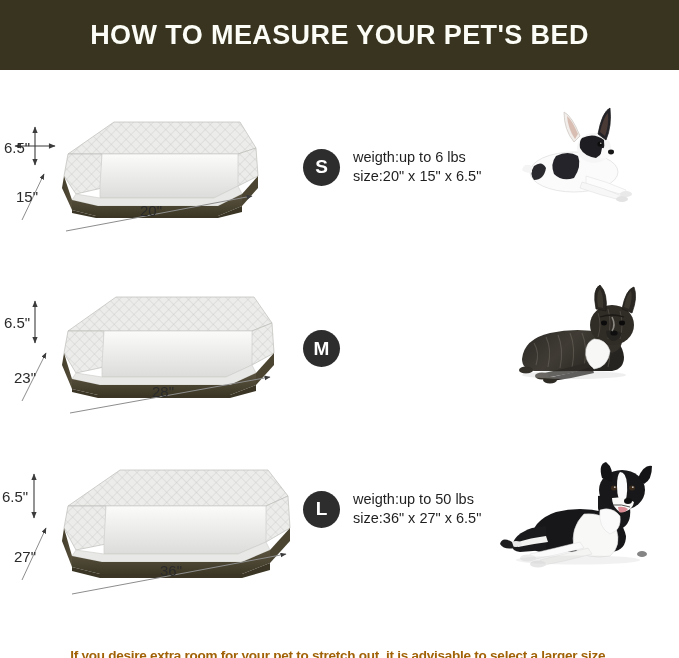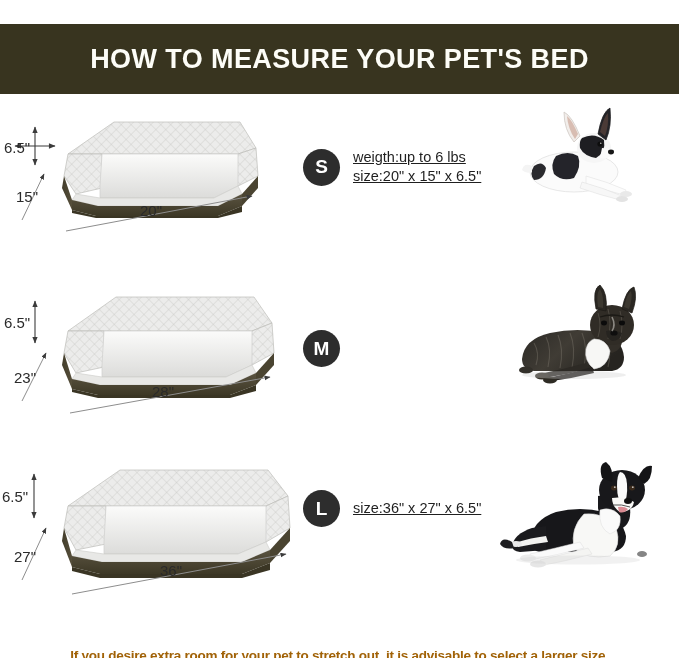--- a/index.html
+++ b/index.html
@@ -16,21 +16,20 @@
   
   .header-bar {
     position: absolute;
     left: 0; top: 0;
     width: 679px;
     height: 70px;
     background: #38341f;
     display: flex;
     align-items: center;
     justify-content: center;
-    margin-top: 24px;
   }
   .header-title {
     color: #fdfdf7;
     font-size: 27px;
     font-weight: bold;
     letter-spacing: 0.4px;
     white-space: nowrap;
     text-align: center;
   }
 
@@ -101,21 +100,21 @@
     flex: 0 0 auto;
     margin-right: 13px;
   }
 
   .spec-lines {
     font-size: 14.5px;
     color: #1f1f1f;
     line-height: 1.32;
     font-weight: normal;
   }
-  .spec-lines div { white-space: nowrap; text-decoration: underline; }
+  .spec-lines div { white-space: nowrap; }
 
   
   .dog-photo {
     position: absolute;
   }
   #row-s .dog-photo { left: 512px; top: 8px;  width: 160px; height: 100px; }
   #row-m .dog-photo { left: 508px; top: 8px;  width: 168px; height: 102px; }
   #row-l .dog-photo { left: 500px; top: 2px;  width: 176px; height: 128px; }
 
   
@@ -417,20 +416,21 @@
     </svg>
 
     <span class="dim-label dim-h" style="left:2px; top:40px;">6.5"</span>
     <span class="dim-label" style="left:14px; top:100px;">27"</span>
     <span class="dim-label" style="left:160px; top:114px;">36"</span>
   </div>
 
   <div class="spec-block">
     <div class="size-badge">L</div>
     <div class="spec-lines">
+      <div>weigth:up to 50 lbs</div>
       <div>size:36" x 27" x 6.5"</div>
     </div>
   </div>
 
   <svg class="dog-photo" viewBox="0 0 176 128" preserveAspectRatio="none">
     <g>
 
       <path d="M30 92 Q32 70 56 62 Q80 56 104 62 Q122 68 126 86 Q126 100 112 102 L40 102 Q30 100 30 92 Z" fill="#17171a"></path>
 
       <path d="M12 96 Q14 84 32 78 L46 76 L46 100 L20 102 Q12 101 12 96 Z" fill="#1b1b1e"></path>

